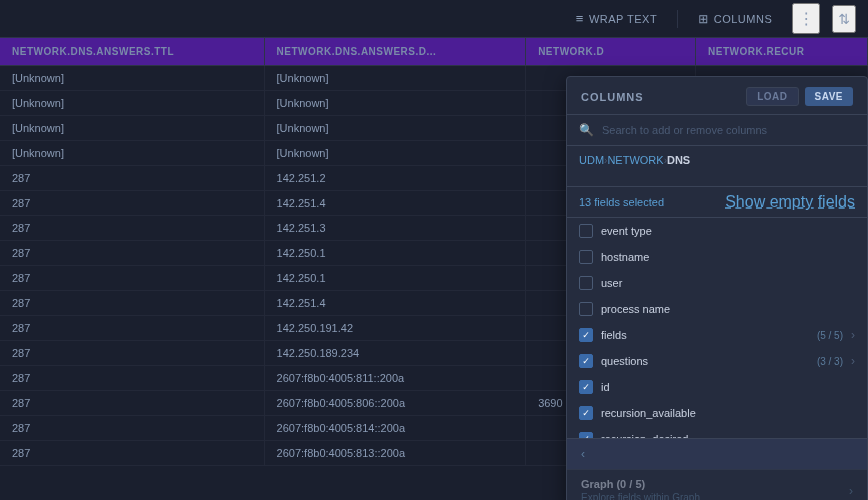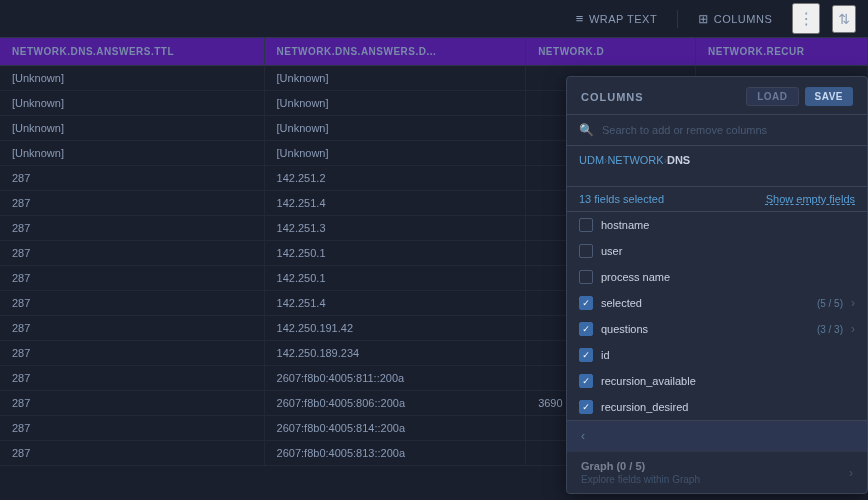--- a/index.html
+++ b/index.html
@@ -211,21 +211,21 @@
     }
 
     .fields-count {
       font-size: 11px;
       color: #5a9fd4;
       cursor: pointer;
       text-decoration-style: dashed;
     }
 
     .show-empty {
-      font-size: 11px;
+      font-size: 16px;
       color: #5a9fd4;
       cursor: pointer;
       text-decoration: underline;
       text-decoration-style: dashed;
     }
 
     
     .fields-list {
       max-height: 220px;
       overflow-y: auto;
@@ -469,36 +469,40 @@
     <div class="fields-summary">
       <span class="fields-count">13 fields selected</span>
       <span class="show-empty">Show empty fields</span>
     </div>
 
     <div class="fields-list">
 
       <div id="unchecked-fields-list">
           <div class="field-item">
     <div class="field-checkbox"></div>
+    <span class="field-name">event type</span>
+  </div>
+          <div class="field-item">
+    <div class="field-checkbox"></div>
     <span class="field-name">hostname</span>
   </div>
           <div class="field-item">
     <div class="field-checkbox"></div>
     <span class="field-name">user</span>
   </div>
           <div class="field-item">
     <div class="field-checkbox"></div>
     <span class="field-name">process name</span>
   </div>
         </div>
 
       <div id="checked-fields-list">
           <div class="field-item">
     <div class="field-checkbox checked"></div>
-    <span class="field-name">selected</span>
+    <span class="field-name">fields</span>
     <span class="field-count">(5 / 5)</span>
             <span class="field-expand">›</span>
   </div>
           <div class="field-item">
     <div class="field-checkbox checked"></div>
     <span class="field-name">questions</span>
     <span class="field-count">(3 / 3)</span>
             <span class="field-expand">›</span>
   </div>
           <div class="field-item">

